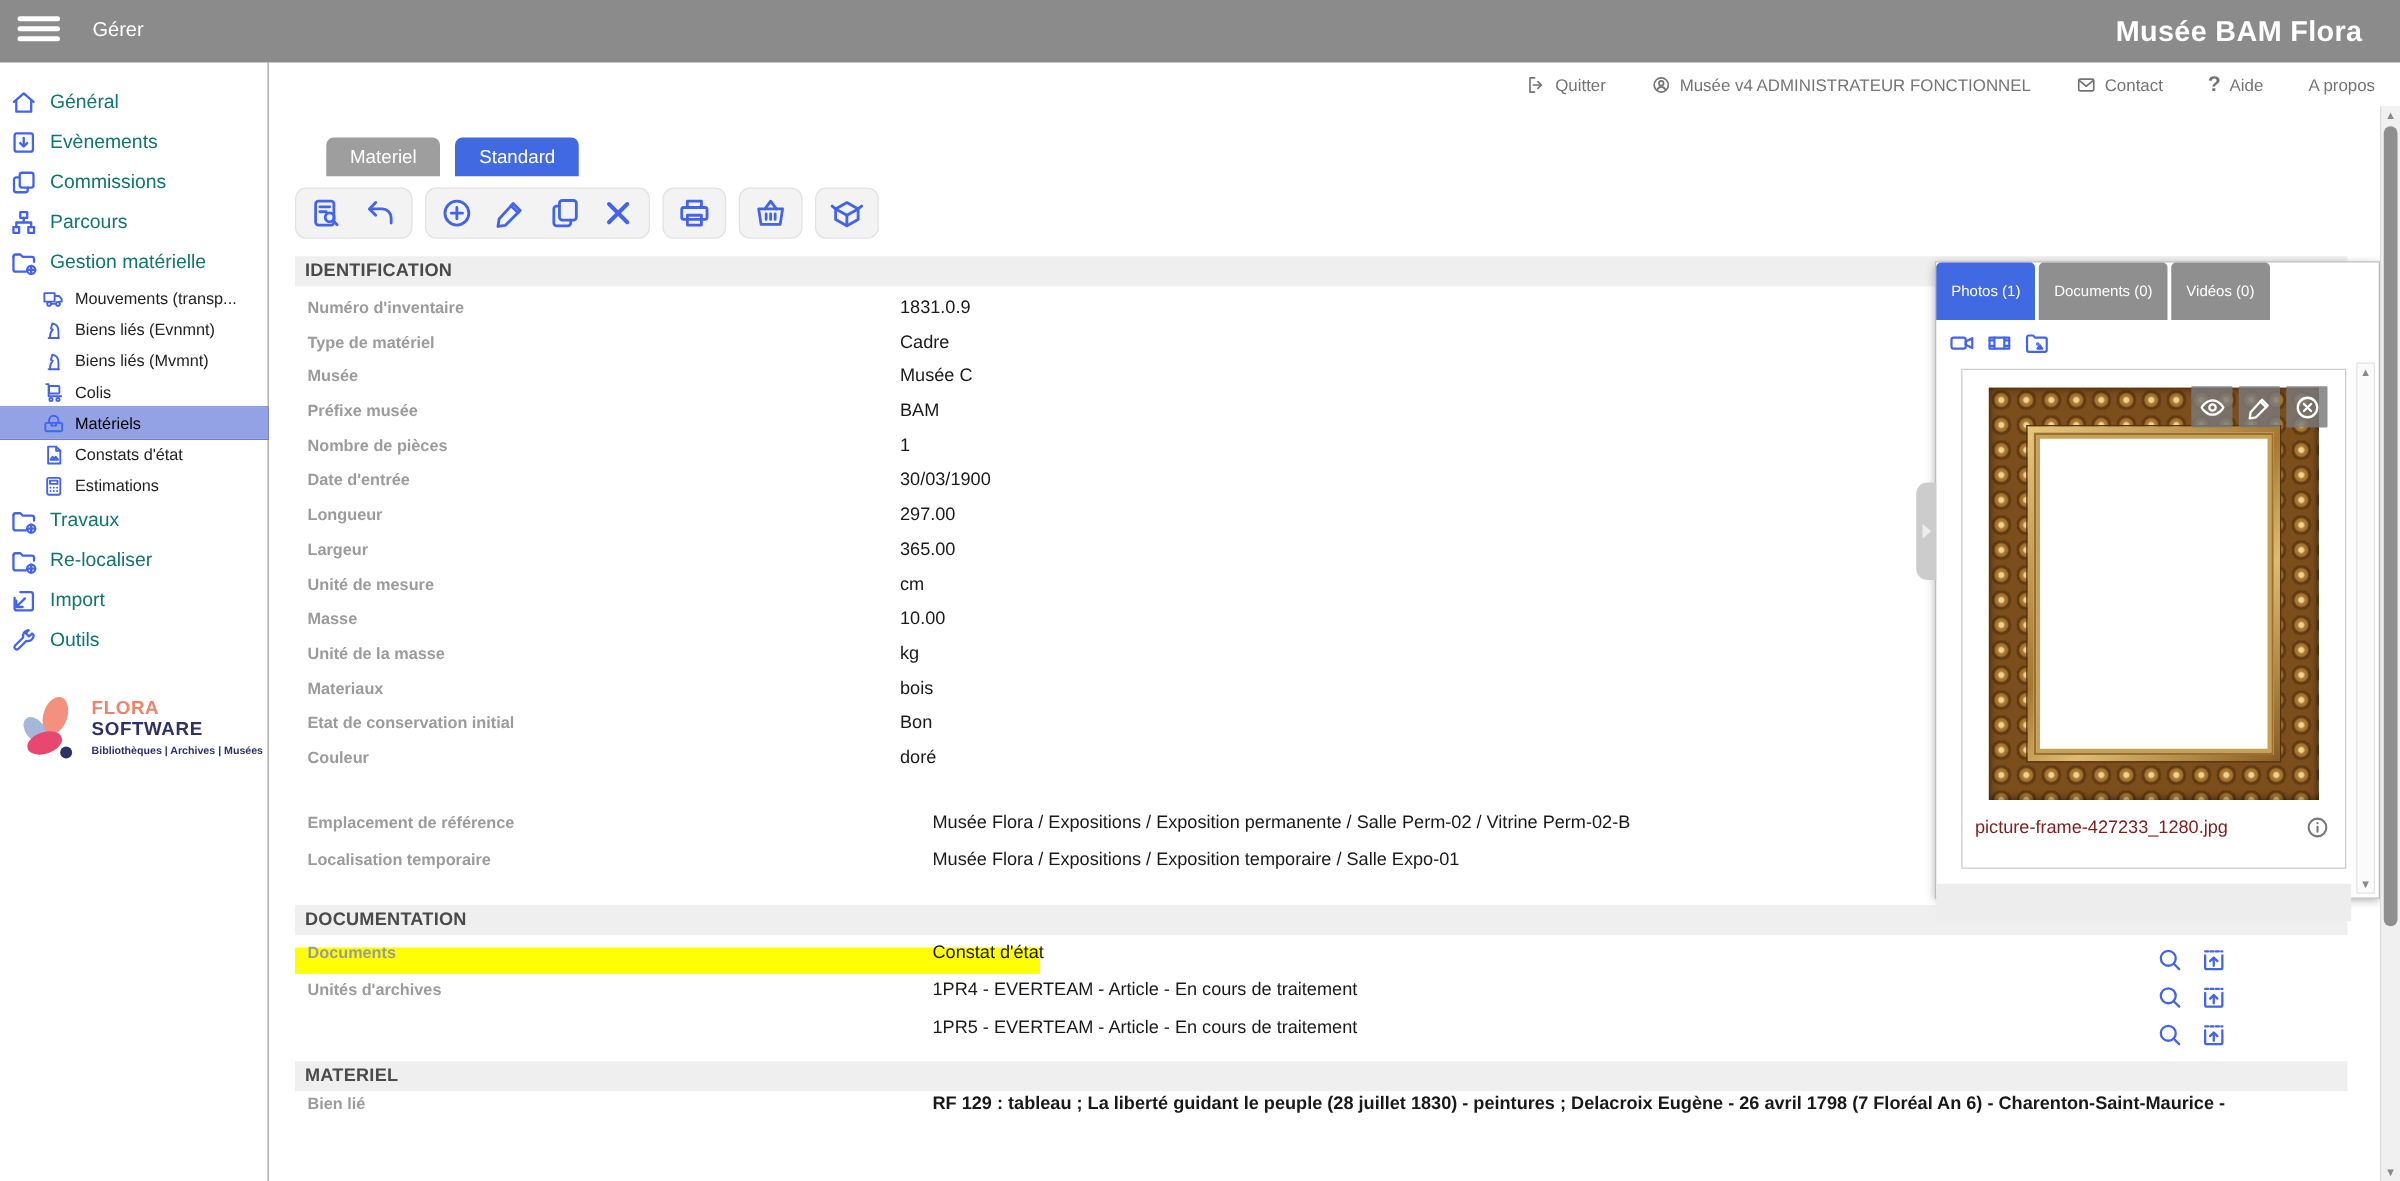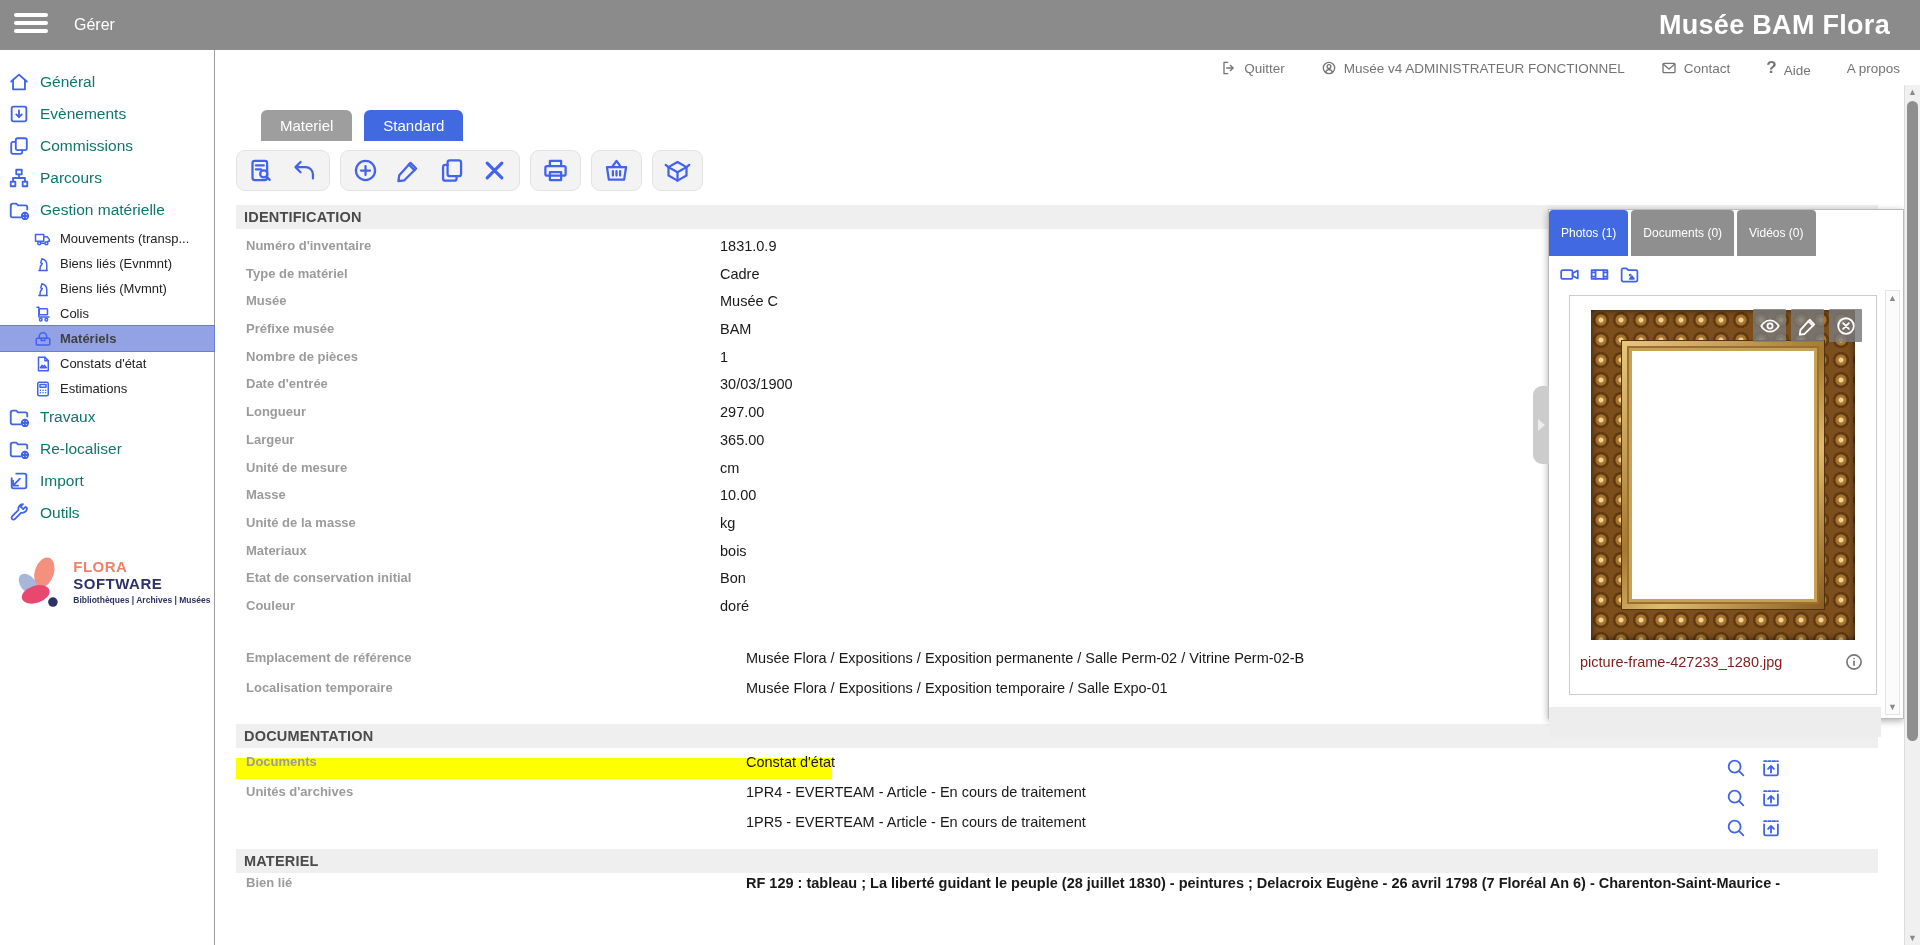--- a/index.html
+++ b/index.html
@@ -6,39 +6,39 @@
   html,body { margin:0; padding:0; }
   body {
     width:1920px; height:945px; position:relative; overflow:hidden;
     background:#fff; font-family:"Liberation Sans", sans-serif;
   }
   
   .topbar { position:absolute; top:0; left:0; right:0; height:50px; background:#8b8b8b; z-index:50; }
   .hamburger { position:absolute; left:14px; top:13px; width:34px; cursor:pointer; }
   .hamburger span { display:block; height:4px; background:#fff; border-radius:2px; margin-bottom:4px; }
   .menu-label { position:absolute; left:74px; top:0; line-height:50px; color:#fff; font-size:16px; cursor:pointer; }
-  .app-title { position:absolute; right:30px; top:0; line-height:50px; color:#fff; font-size:27px; font-weight:bold; letter-spacing:.3px; }
+  .app-title { position:absolute; right:30px; top:0; line-height:50px; color:#fff; font-size:23px; font-weight:bold; letter-spacing:.3px; }
   
   .sidebar { position:absolute; top:50px; left:0; width:215px; bottom:0; background:#fff; border-right:1px solid #9d9d9d; z-index:40; padding-top:16px; }
   .side-item { display:flex; align-items:center; gap:10px; padding:0 8px; height:32px; cursor:pointer; }
   .side-item .ic { color:#4263eb; display:flex; flex:none; }
   .side-item .lbl { font-size:15.5px; color:#0f766e; white-space:nowrap; }
   .side-sub { display:flex; align-items:center; gap:8px; padding:0 6px 0 34px; height:25px; cursor:pointer; }
   .side-sub .ic { color:#4263eb; display:flex; flex:none; }
   .side-sub .lbl { font-size:13px; color:#222; white-space:nowrap; }
   .side-sub.selected { background:#93a2e4; outline:1px solid #6b7fd0; }
-  .side-sub.selected .lbl { color:#404040; font-weight:bold; }
+  .side-sub.selected .lbl { color:#000000; font-weight:normal; }
   .logo { display:flex; align-items:center; gap:6px; margin:22px 0 0 8px; }
   .logo-text .brand { font-size:15px; font-weight:bold; letter-spacing:.5px; }
   .logo-text .brand .b1 { color:#f0816b; }
   .logo-text .brand .b2 { color:#2d3166; }
   .logo-text .tagline { font-size:8.5px; font-weight:bold; color:#2d3166; margin-top:3px; }
   
   .hlinks { position:absolute; top:50px; left:216px; right:20px; height:36px; display:flex; justify-content:flex-end; align-items:center; gap:36px; z-index:30; }
-  .hlink { display:flex; align-items:flex-end; gap:7px; color:#747474; font-size:13.5px; cursor:pointer; white-space:nowrap; }
+  .hlink { display:flex; align-items:center; gap:7px; color:#747474; font-size:13.5px; cursor:pointer; white-space:nowrap; }
   .hlink .ic { display:flex; color:#747474; }
   .qmark { font-size:17px; font-weight:bold; color:#747474; }
   
   .content { position:absolute; left:236px; top:86px; width:1642px; z-index:10; }
   .tabs { margin:24px 0 0 25px; display:flex; gap:12px; }
   .tab { padding:7px 19px; border-radius:6px 6px 0 0; font-size:15px; color:#fff; background:#9e9e9e; cursor:pointer; }
   .tab.active { background:#4169e1; }
   .toolbar { margin-top:9px; display:flex; gap:10px; align-items:center; }
   .tgroup { background:#f3f3f3; border:1px solid #e2e2e2; border-radius:9px; padding:6px 11px; display:flex; gap:16px; align-items:center; }
   .tbtn { background:none; border:none; padding:0; color:#4263eb; cursor:pointer; display:flex; }

